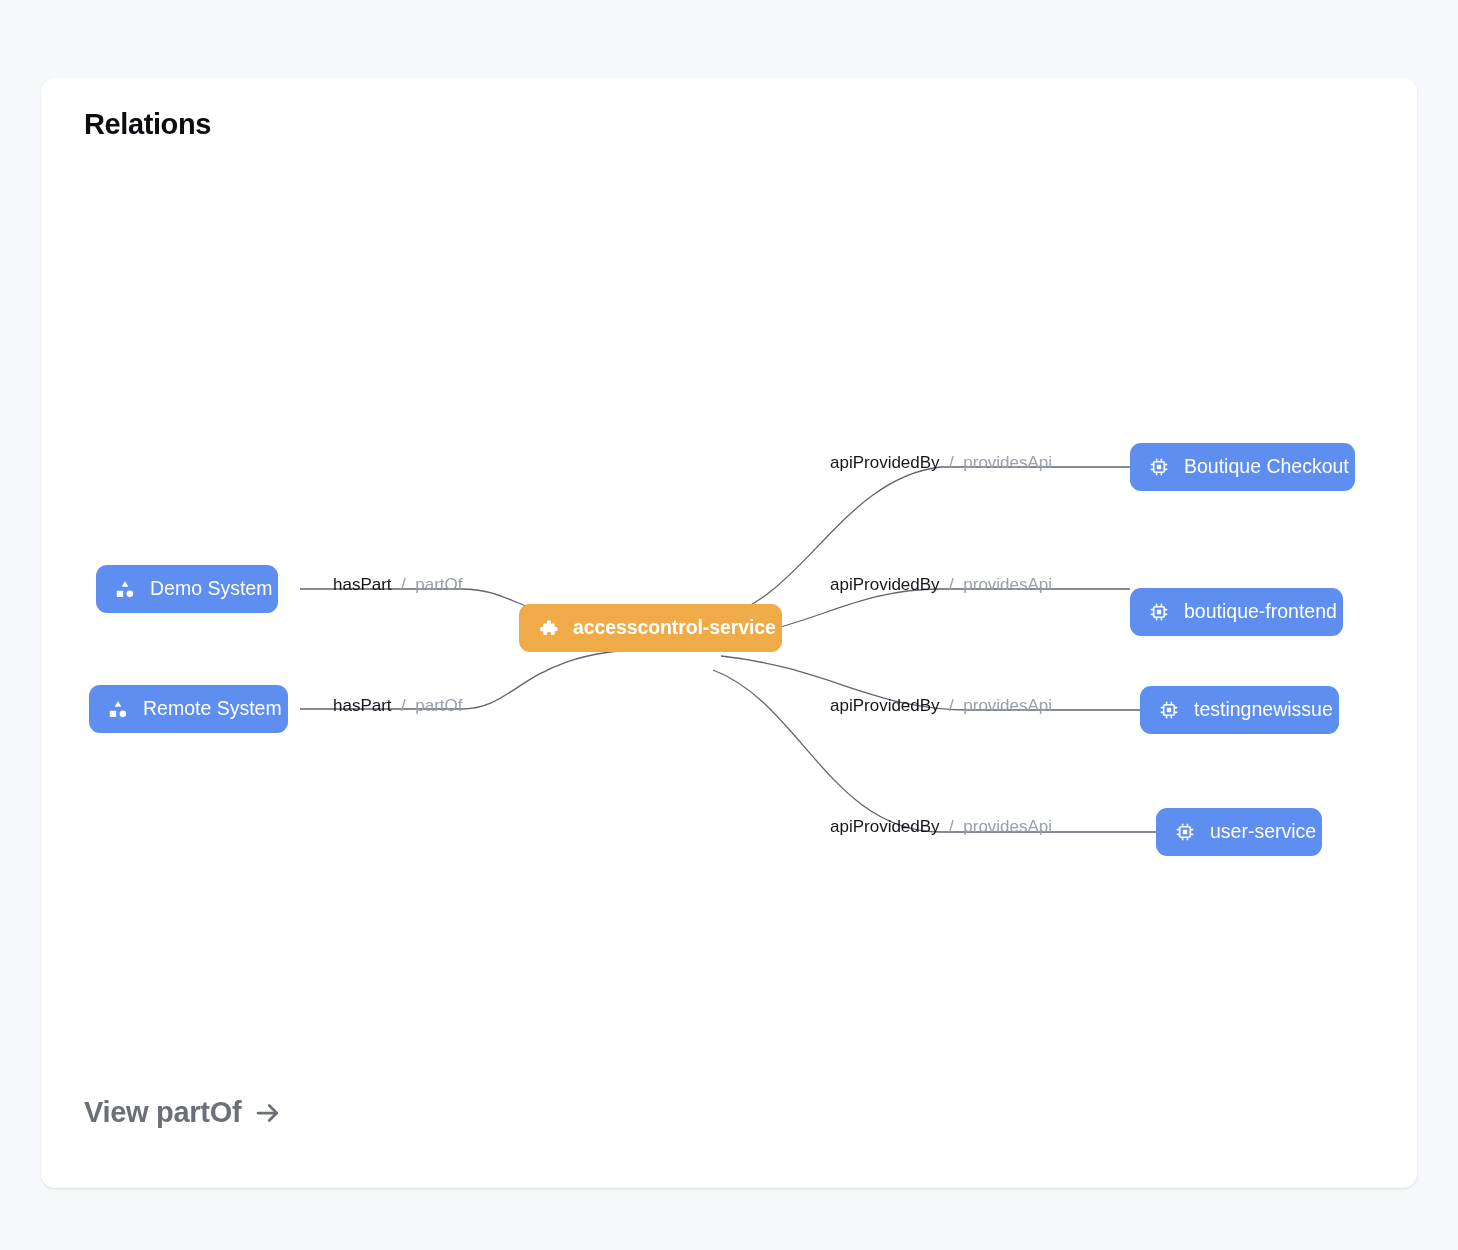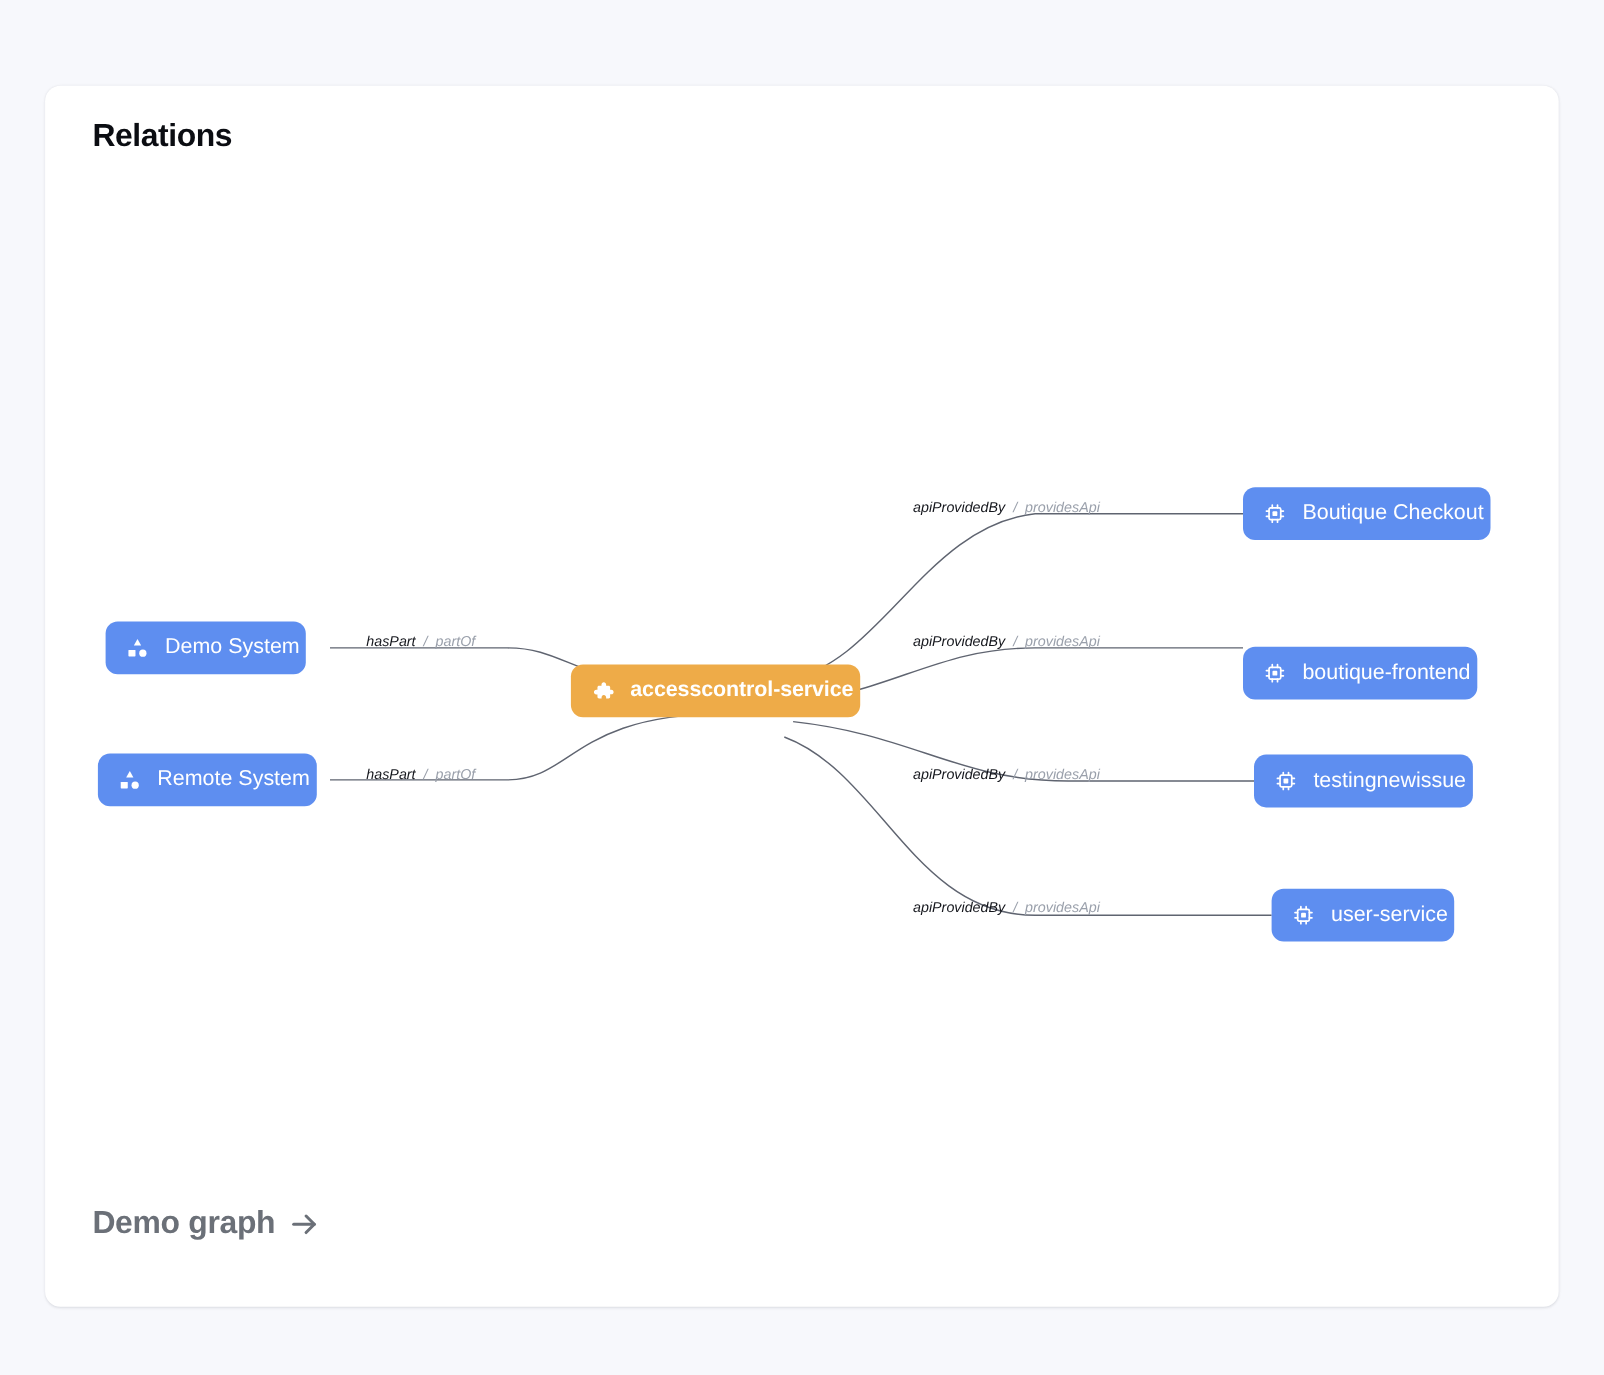--- a/index.html
+++ b/index.html
@@ -71,24 +71,23 @@
     display: flex;
     align-items: center;
     justify-content: center;
     width: 22px; height: 22px;
     flex: none;
   }
   .node .lbl { line-height: 1; }
 
   .edge-label {
     position: absolute;
-    font-size: 13px;
+    font-size: 17px;
     white-space: nowrap;
     line-height: 1;
-    font-style: italic;
   }
   .edge-label .fwd { color: #14161c; }
   .edge-label .sep { color: #9aa0ab; }
   .edge-label .rev { color: #9aa0ab; }
 
   .view-graph {
     position: absolute;
     left: 43px; top: 1018px;
     display: flex;
     align-items: center;
@@ -236,21 +235,21 @@
 
       <div class="edge-label" style="left:789px; top:740px;">
         <span class="fwd">apiProvidedBy</span>
         <span class="sep" style="white-space: pre;"> / </span>
         <span class="rev">providesApi</span>
       </div>
 
     </div>
 
     <div class="view-graph">
-      <span>Demo graph</span>
+      <span>View partOf</span>
       <span class="arrow">
         <svg width="30" height="30" viewBox="0 0 24 24" fill="none" stroke="#6b7078" stroke-width="2.2" stroke-linecap="round" stroke-linejoin="round">
           <path d="M4 12h15"></path>
           <path d="M13 6l6 6-6 6"></path>
         </svg>
       </span>
     </div>
 
   </div>
 </div>

